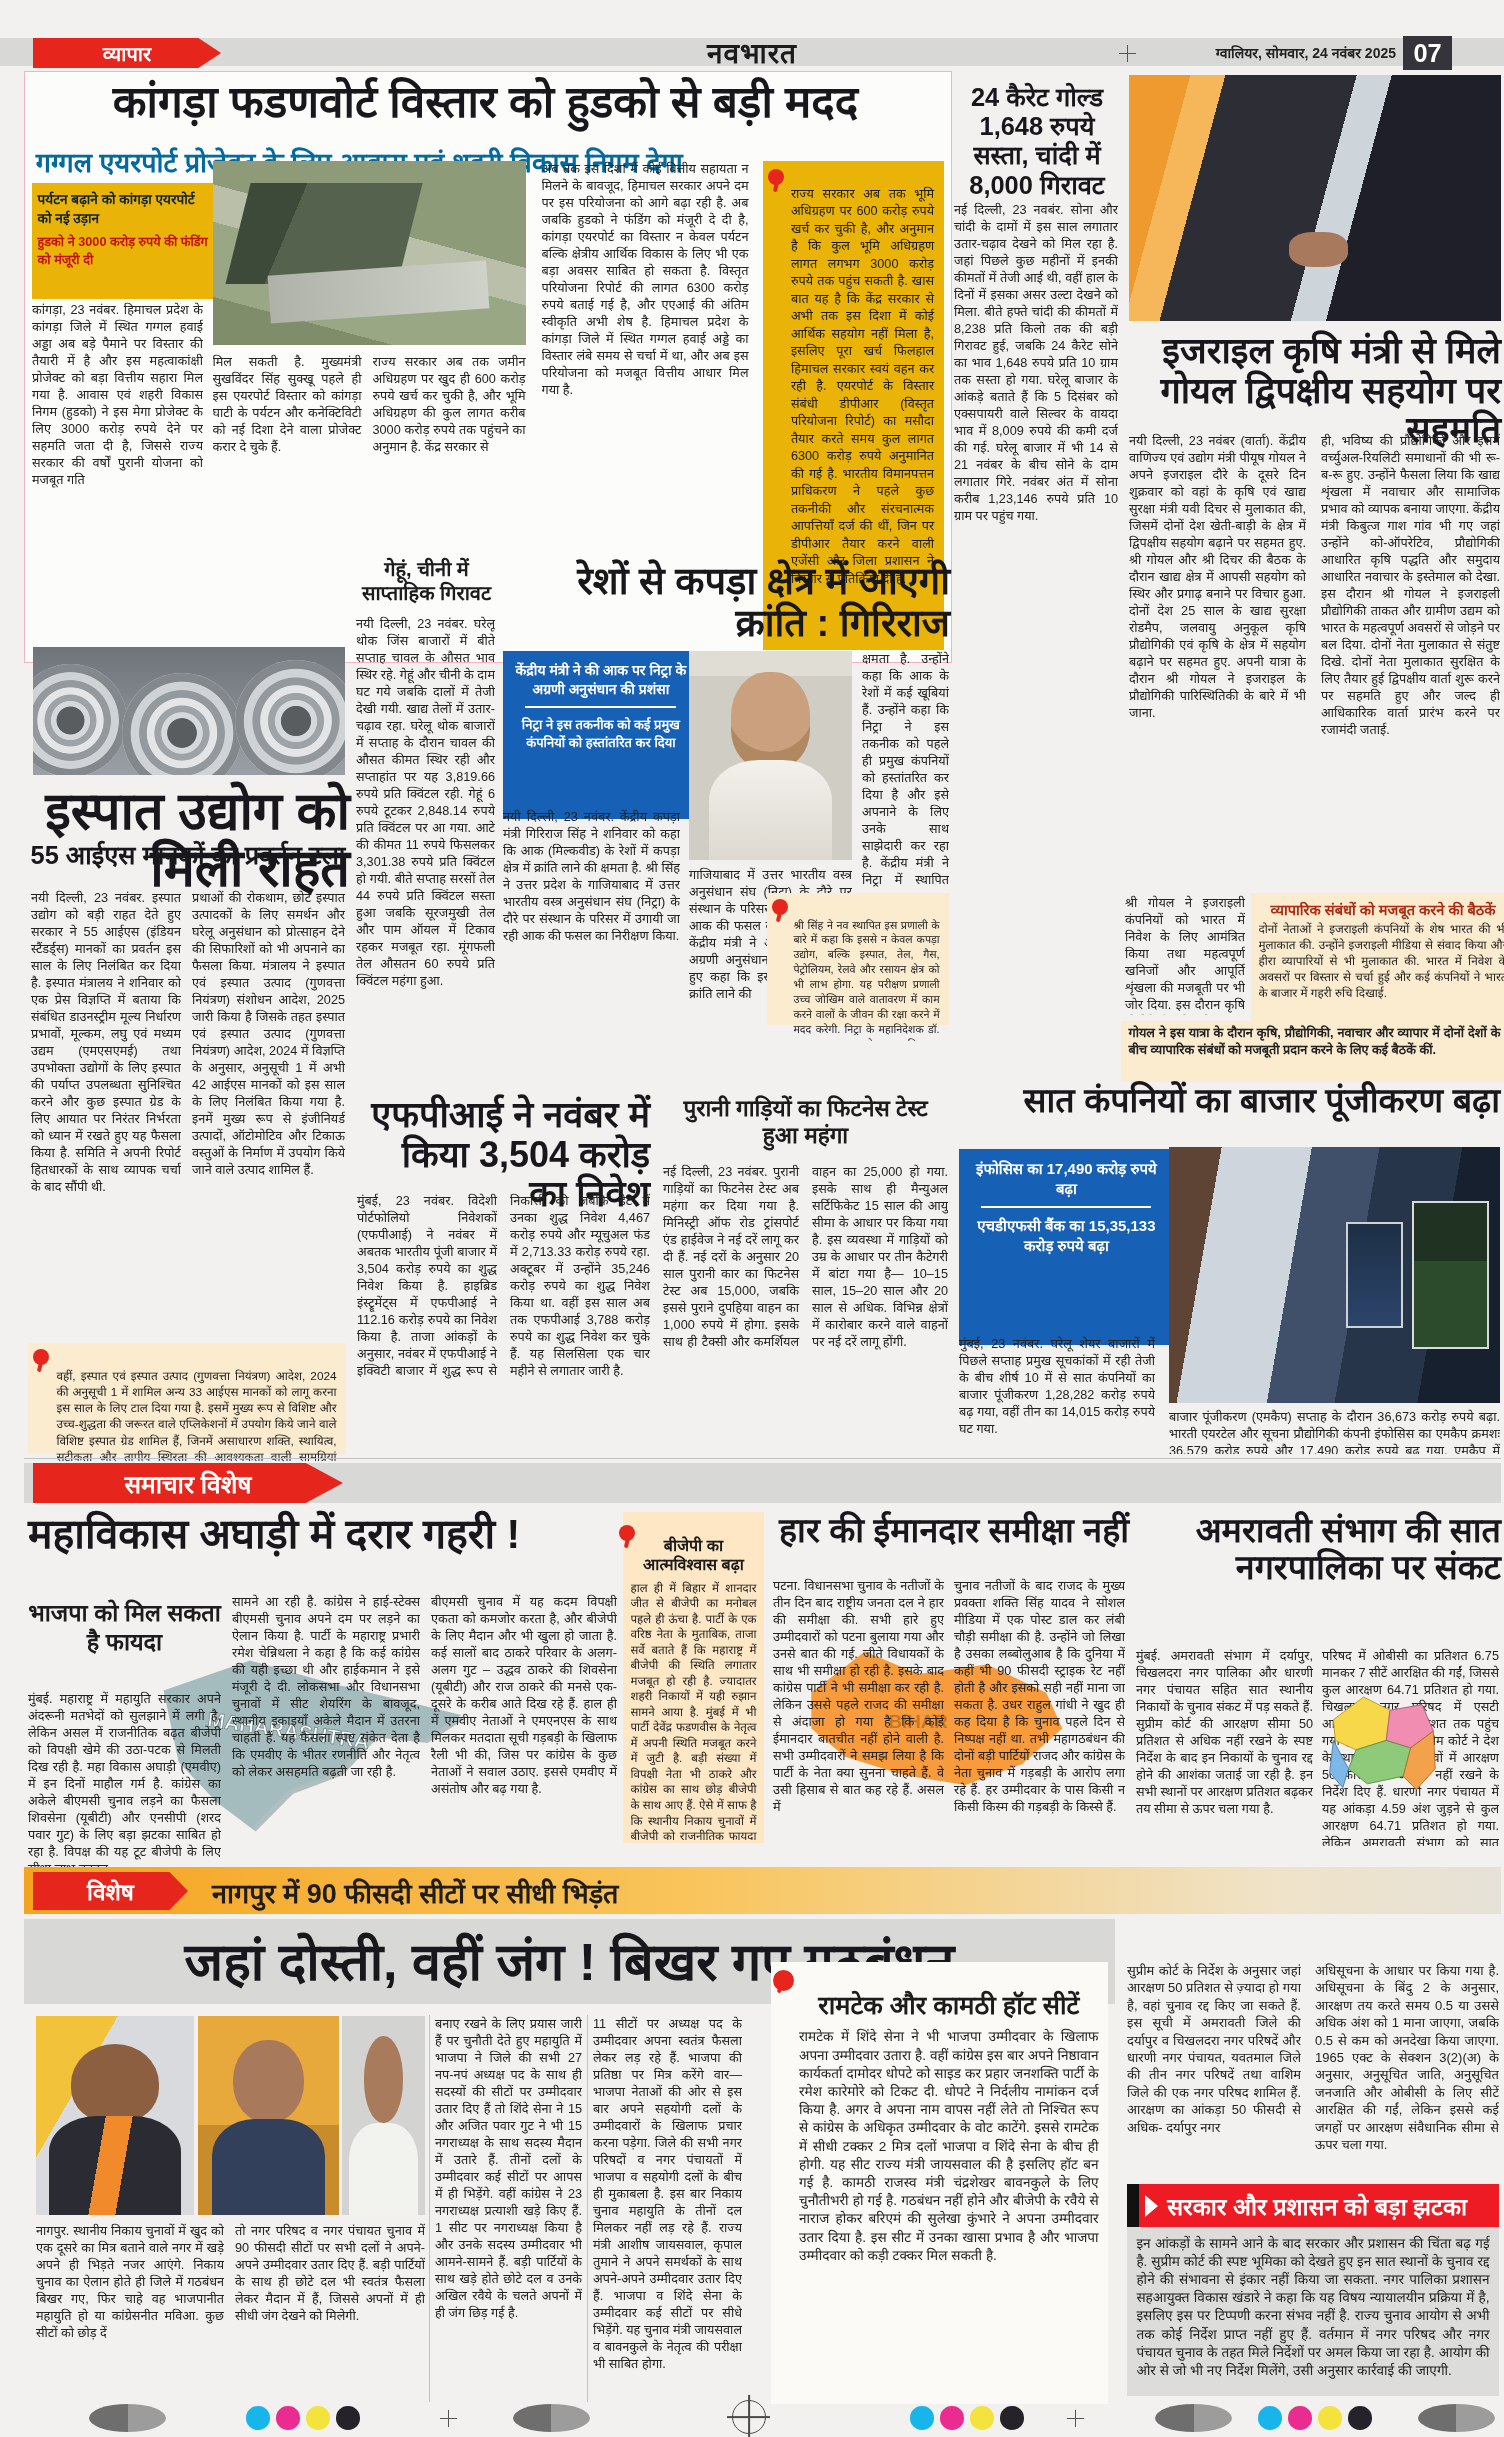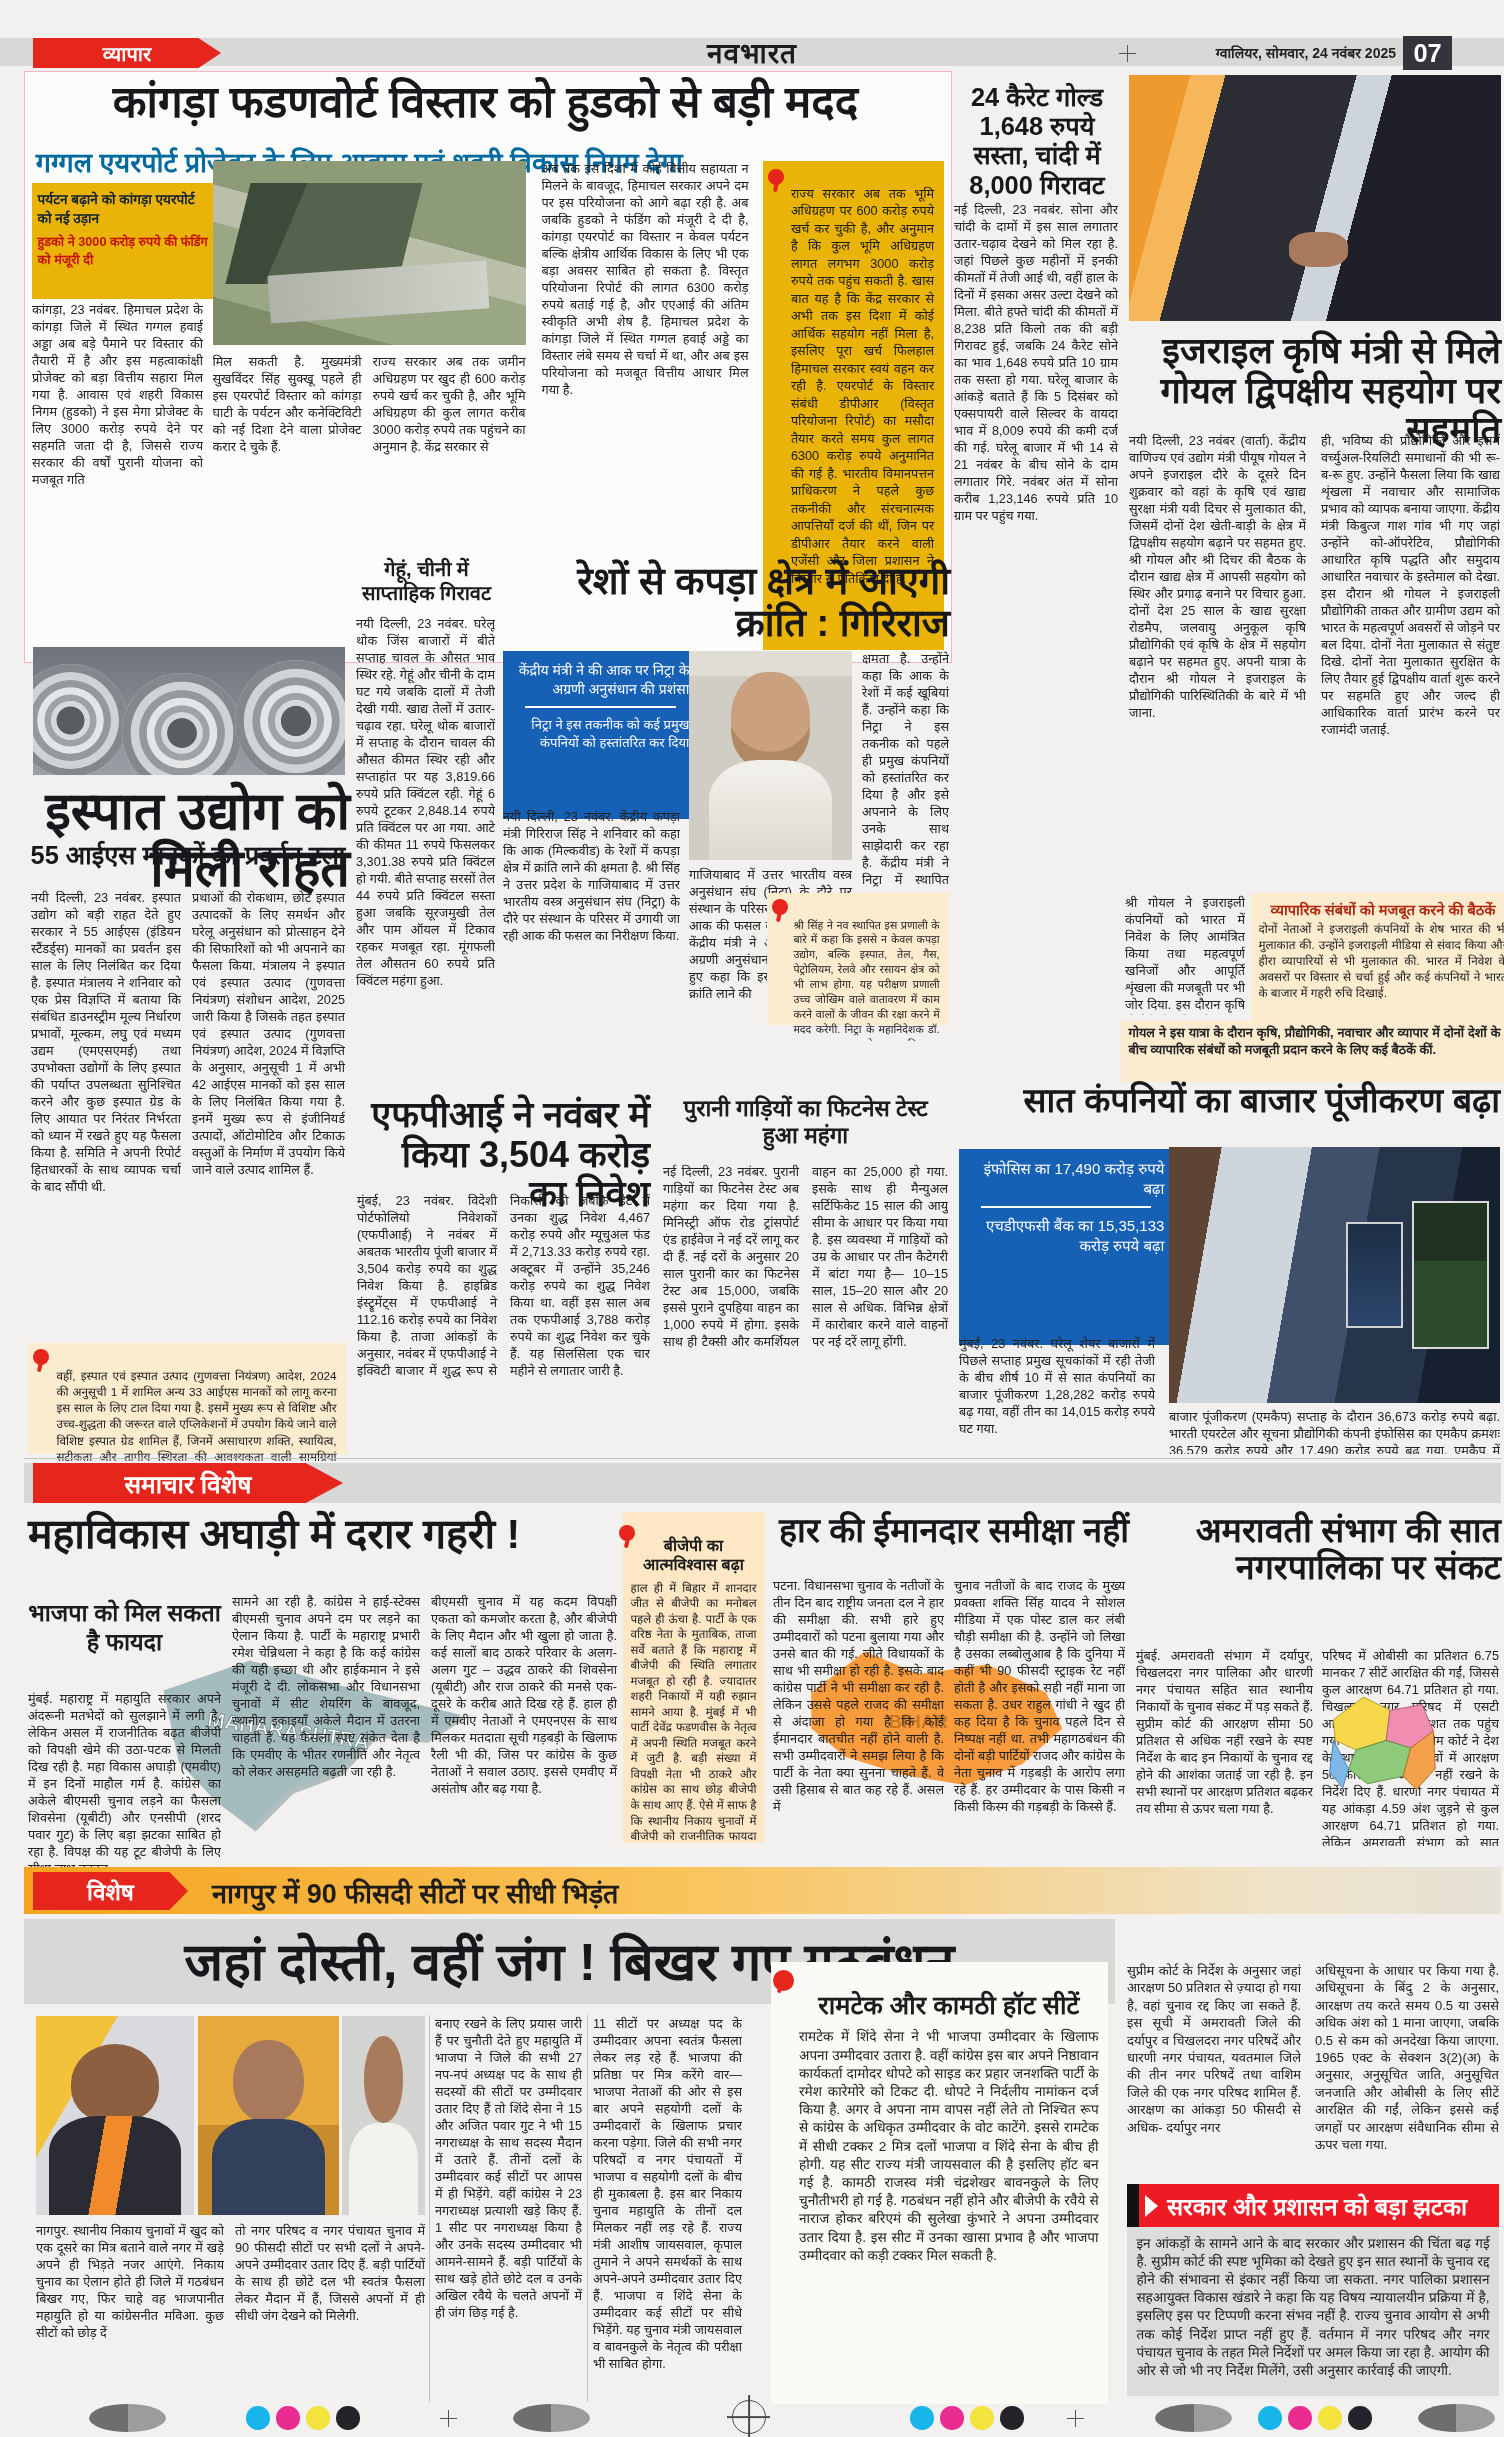--- a/index.html
+++ b/index.html
@@ -58,21 +58,21 @@
   .ph-pol1{background:linear-gradient(120deg,#f3c23b 0 30%,#d8dade 30% 100%);}
   .ph-pol1:before{content:'';position:absolute;left:22%;top:14%;width:56%;height:40%;border-radius:50% 50% 44% 44%;background:#8d5f41;}
   .ph-pol1:after{content:'';position:absolute;left:8%;top:50%;width:84%;height:50%;border-radius:36% 36% 0 0;
       background:linear-gradient(100deg,#2b2b33 0 38%,#f08a2a 38% 56%,#2b2b33 56% 100%);}
   .ph-pol2{background:linear-gradient(#e8a93c 0 55%,#c98c2d 55% 100%);}
   .ph-pol2:before{content:'';position:absolute;left:25%;top:12%;width:50%;height:42%;border-radius:48%;background:#a8795a;}
   .ph-pol2:after{content:'';position:absolute;left:10%;top:52%;width:80%;height:48%;border-radius:38% 38% 0 0;background:#32405c;}
   .ph-pol3{background:linear-gradient(#d3d3d1 0 100%);}
   .ph-pol3:before{content:'';position:absolute;left:26%;top:10%;width:48%;height:44%;border-radius:48%;background:#9d7softpeach;background:#a87b5c;}
   .ph-pol3:after{content:'';position:absolute;left:8%;top:54%;width:84%;height:46%;border-radius:40% 40% 0 0;background:#f2f2ef;}
-  .blue-box{background:#1660b5;color:#fff;padding:9.4px;text-align:right;font-weight:400;overflow:hidden;}
+  .blue-box{background:#1660b5;color:#fff;padding:9.4px;text-align:center;font-weight:700;overflow:hidden;}
   .blue-box .divider{height:1.9px;background:#fff;margin:7.5px 13px;}
   .cols2{column-count:2;column-gap:13px;}
   .gray-band{background:#d8d8d6;}
   .orange-band{background:linear-gradient(90deg,#f5a31f 0,#f9c45b 45%,#efe3c9 85%,#e6e2d8 100%);}
   .red-band{background:#ee1b24;color:#fff;display:flex;align-items:center;}
   .red-band .blk{width:12.2px;height:100%;background:#111;}
   .red-band .arr{width:0;height:0;border-left:13px solid #fff;border-top:11.3px solid transparent;
       border-bottom:11.3px solid transparent;margin-left:5.6px;}
   .vline{width:0.9px;background:#c2c1bd;}
   .hline{height:0.9px;background:#c2c1bd;}

